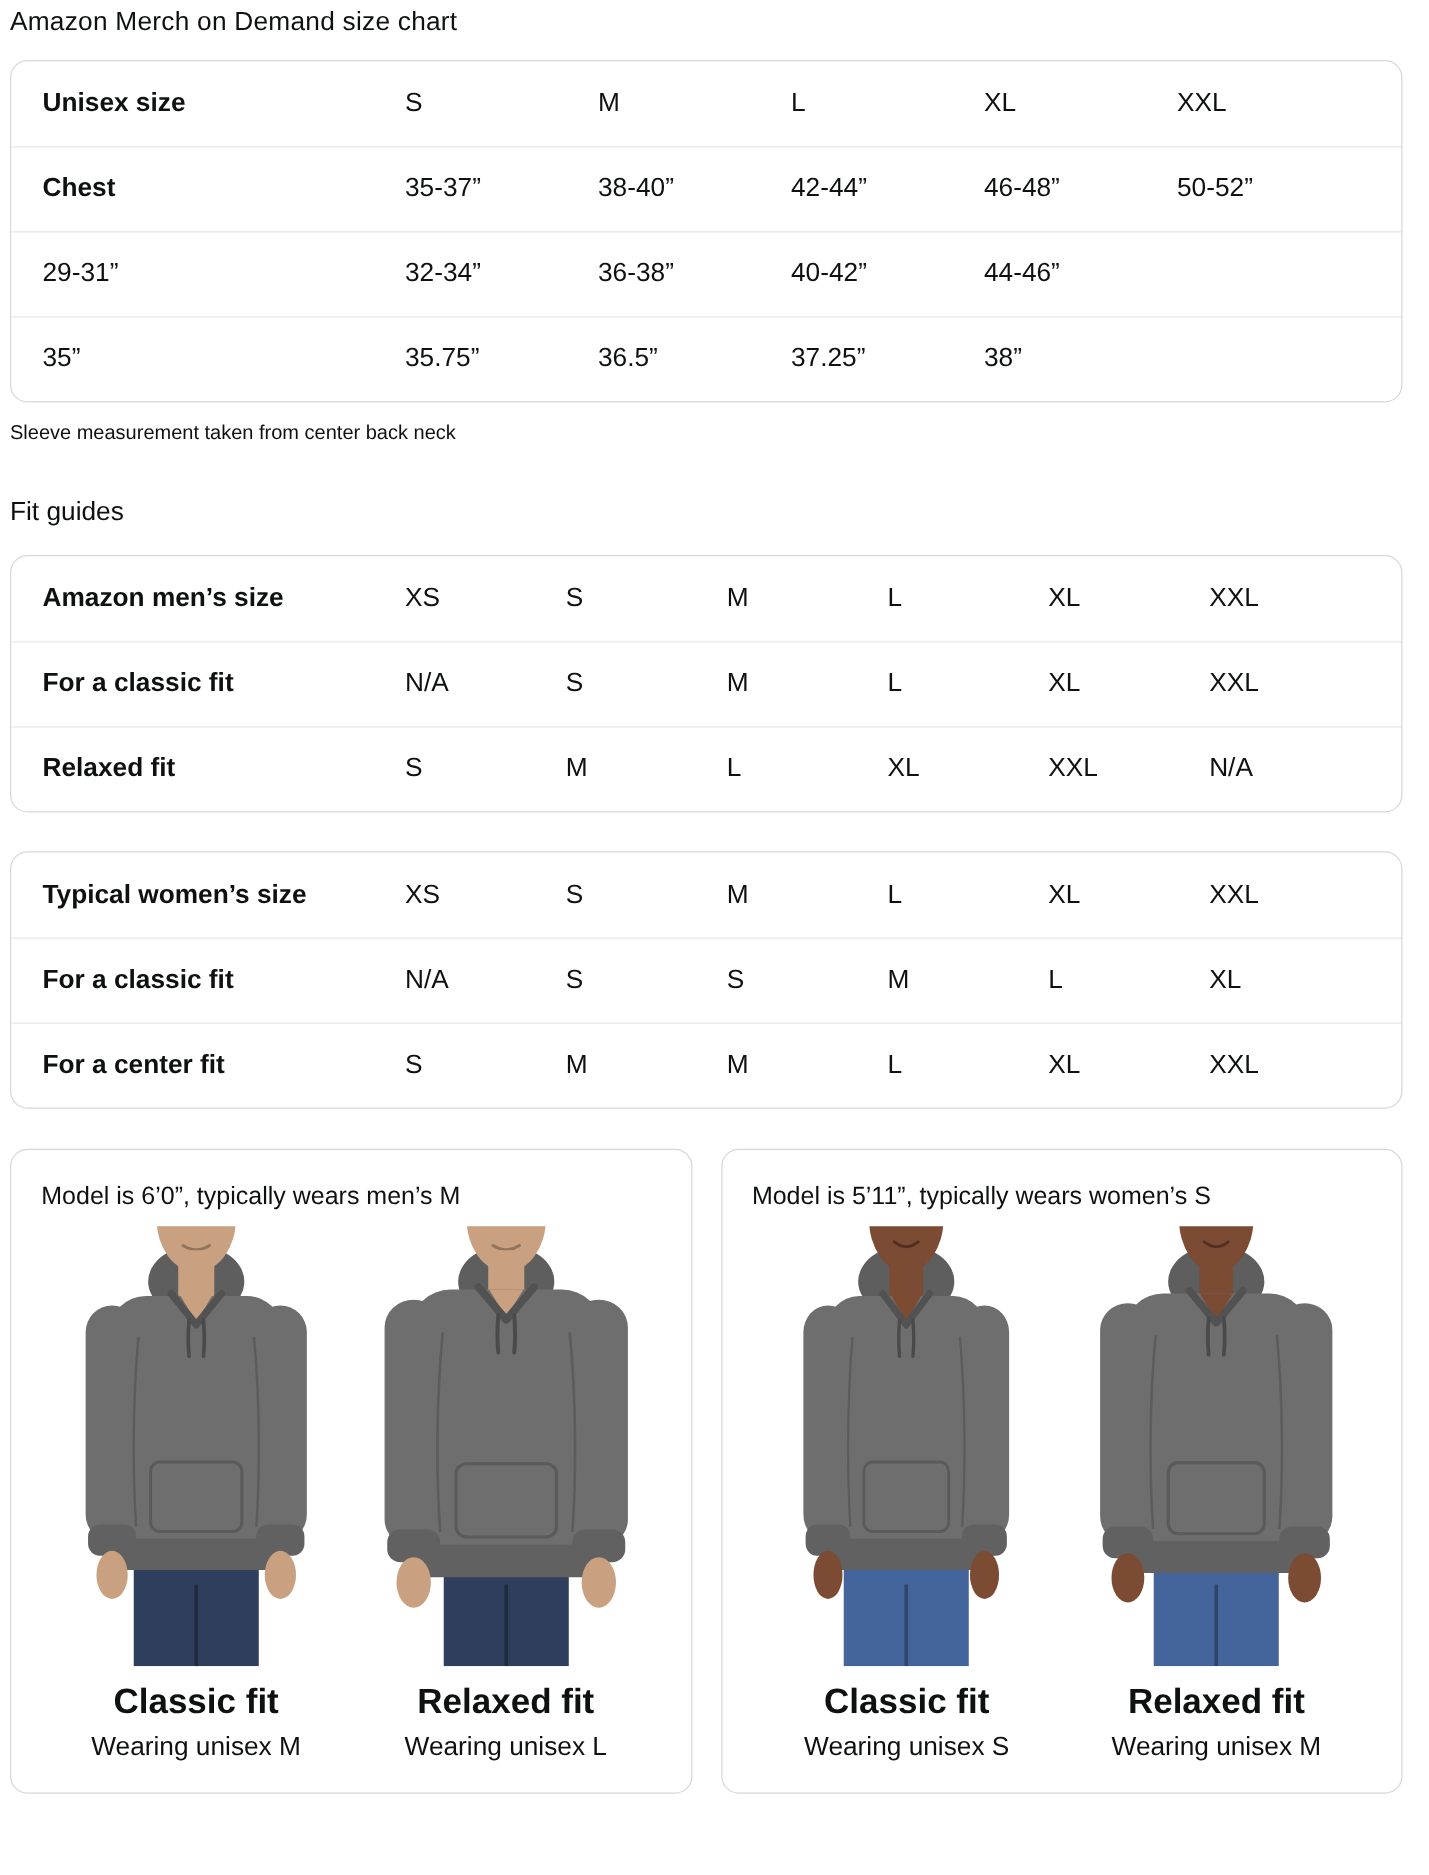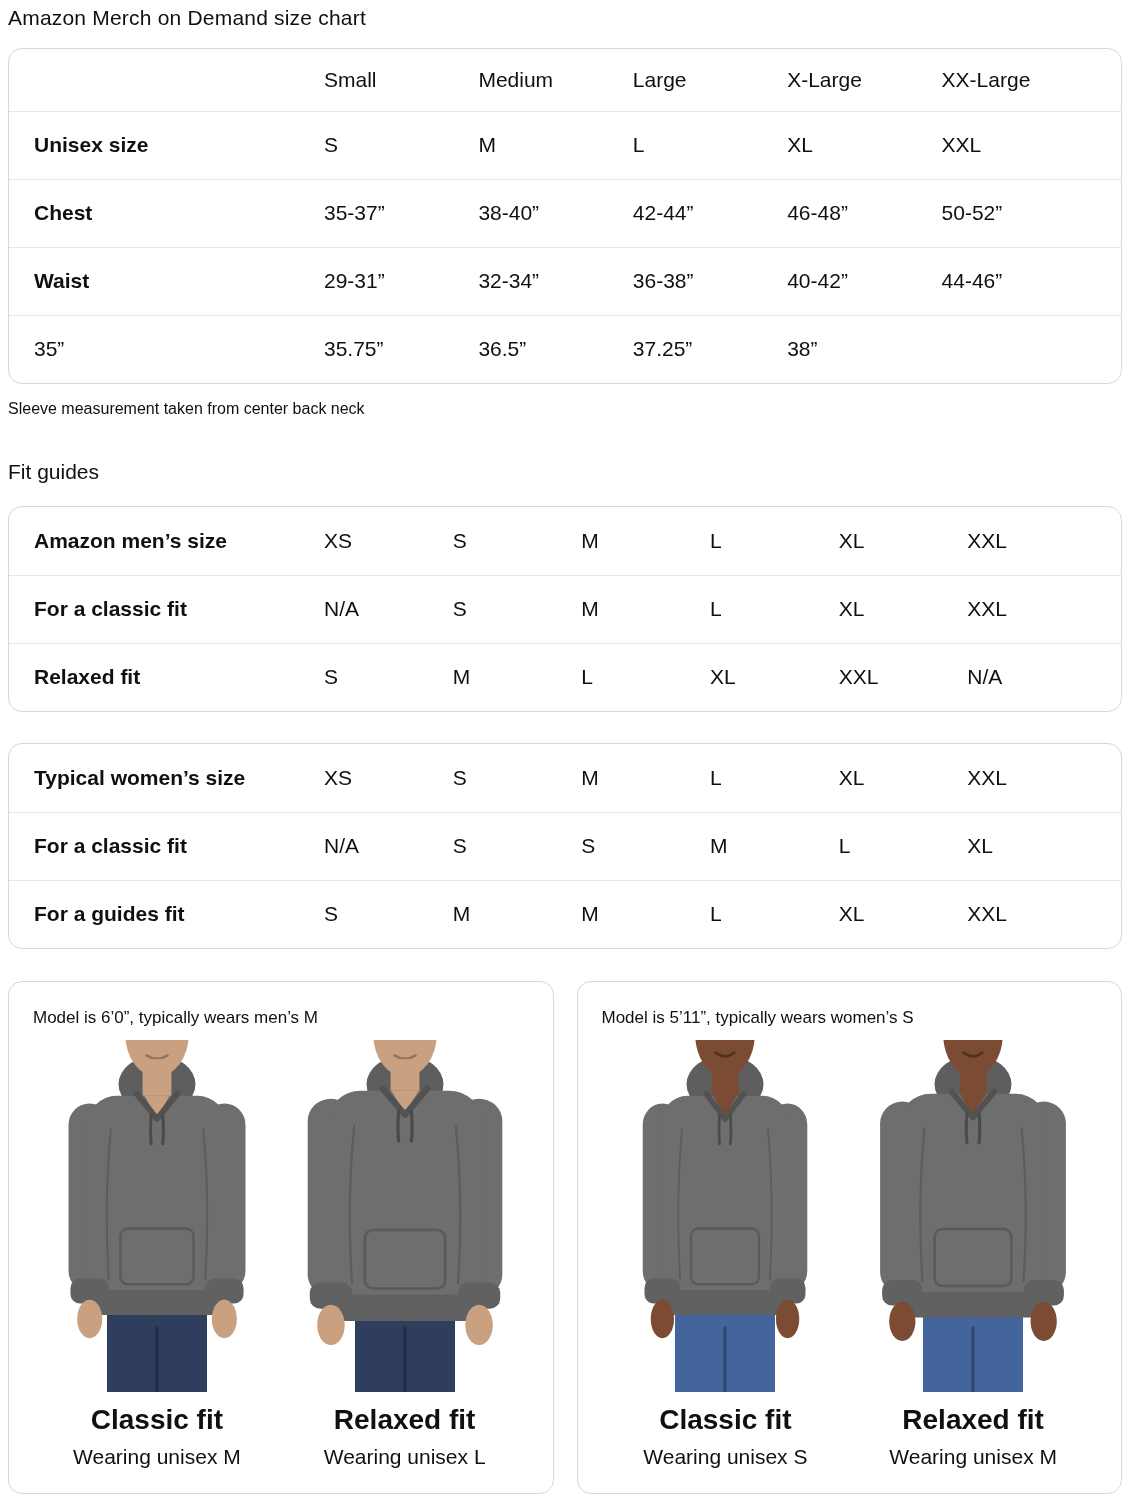--- a/index.html
+++ b/index.html
@@ -46,67 +46,58 @@
   .section-heading{font-size:21px;font-weight:400;margin:42px 0 22px;}
   .fit-table.first{margin-bottom:31px;}
   .cards-row{display:flex;gap:23px;margin-top:32px;}
   .model-card{
     flex:1;
     border:1px solid var(--table-border);
     border-radius:14px;
     padding:20px 24px 24px;
     background:#fff;
   }
-  .model-card-title{font-size:17px;font-weight:400;margin:6px 0 12px;}
+  .model-card-title{font-size:20px;font-weight:400;margin:6px 0 12px;}
   .figures{display:flex;}
   .figures figure{
     flex:1;margin:0;display:flex;flex-direction:column;align-items:center;
   }
   .figure-img{width:214px;height:352px;}
   .figure-img svg{width:100%;height:100%;display:block;}
   .model-male{--skin:var(--skin-male);--jeans:var(--jeans-male);}
   .model-female{--skin:var(--skin-female);--jeans:var(--jeans-female);}
   figcaption{text-align:center;margin-top:12px;}
   .fit-name{font-size:28px;font-weight:700;margin-bottom:9px;}
   .wearing{font-size:21px;}
 </style>
 </head>
 <body>
 
 <div class="page">
 
   <h1 class="page-title">Amazon Merch on Demand size chart</h1>
 
   <section class="table-card size-table">
-    <div class="trow header-row">
-      <div class="tcell label-cell"></div>
-      <div class="tcell">Small</div>
-      <div class="tcell">Medium</div>
-      <div class="tcell">Large</div>
-      <div class="tcell">X-Large</div>
-      <div class="tcell">XX-Large</div>
-    </div>
     <div class="trow">
       <div class="tcell label-cell">Unisex size</div>
       <div class="tcell">S</div>
       <div class="tcell">M</div>
       <div class="tcell">L</div>
       <div class="tcell">XL</div>
       <div class="tcell">XXL</div>
     </div>
     <div class="trow">
       <div class="tcell label-cell">Chest</div>
       <div class="tcell">35-37”</div>
       <div class="tcell">38-40”</div>
       <div class="tcell">42-44”</div>
       <div class="tcell">46-48”</div>
       <div class="tcell">50-52”</div>
     </div>
     <div class="trow">
-      <div class="tcell label-cell">Waist</div>
       <div class="tcell">29-31”</div>
       <div class="tcell">32-34”</div>
       <div class="tcell">36-38”</div>
       <div class="tcell">40-42”</div>
       <div class="tcell">44-46”</div>
     </div>
     <div class="trow">
       <div class="tcell">35”</div>
       <div class="tcell">35.75”</div>
       <div class="tcell">36.5”</div>
@@ -162,21 +153,21 @@
     <div class="trow">
       <div class="tcell label-cell">For a classic fit</div>
       <div class="tcell">N/A</div>
       <div class="tcell">S</div>
       <div class="tcell">S</div>
       <div class="tcell">M</div>
       <div class="tcell">L</div>
       <div class="tcell">XL</div>
     </div>
     <div class="trow">
-      <div class="tcell label-cell">For a guides fit</div>
+      <div class="tcell label-cell">For a center fit</div>
       <div class="tcell">S</div>
       <div class="tcell">M</div>
       <div class="tcell">M</div>
       <div class="tcell">L</div>
       <div class="tcell">XL</div>
       <div class="tcell">XXL</div>
     </div>
   </section>
 
   <div class="cards-row">

